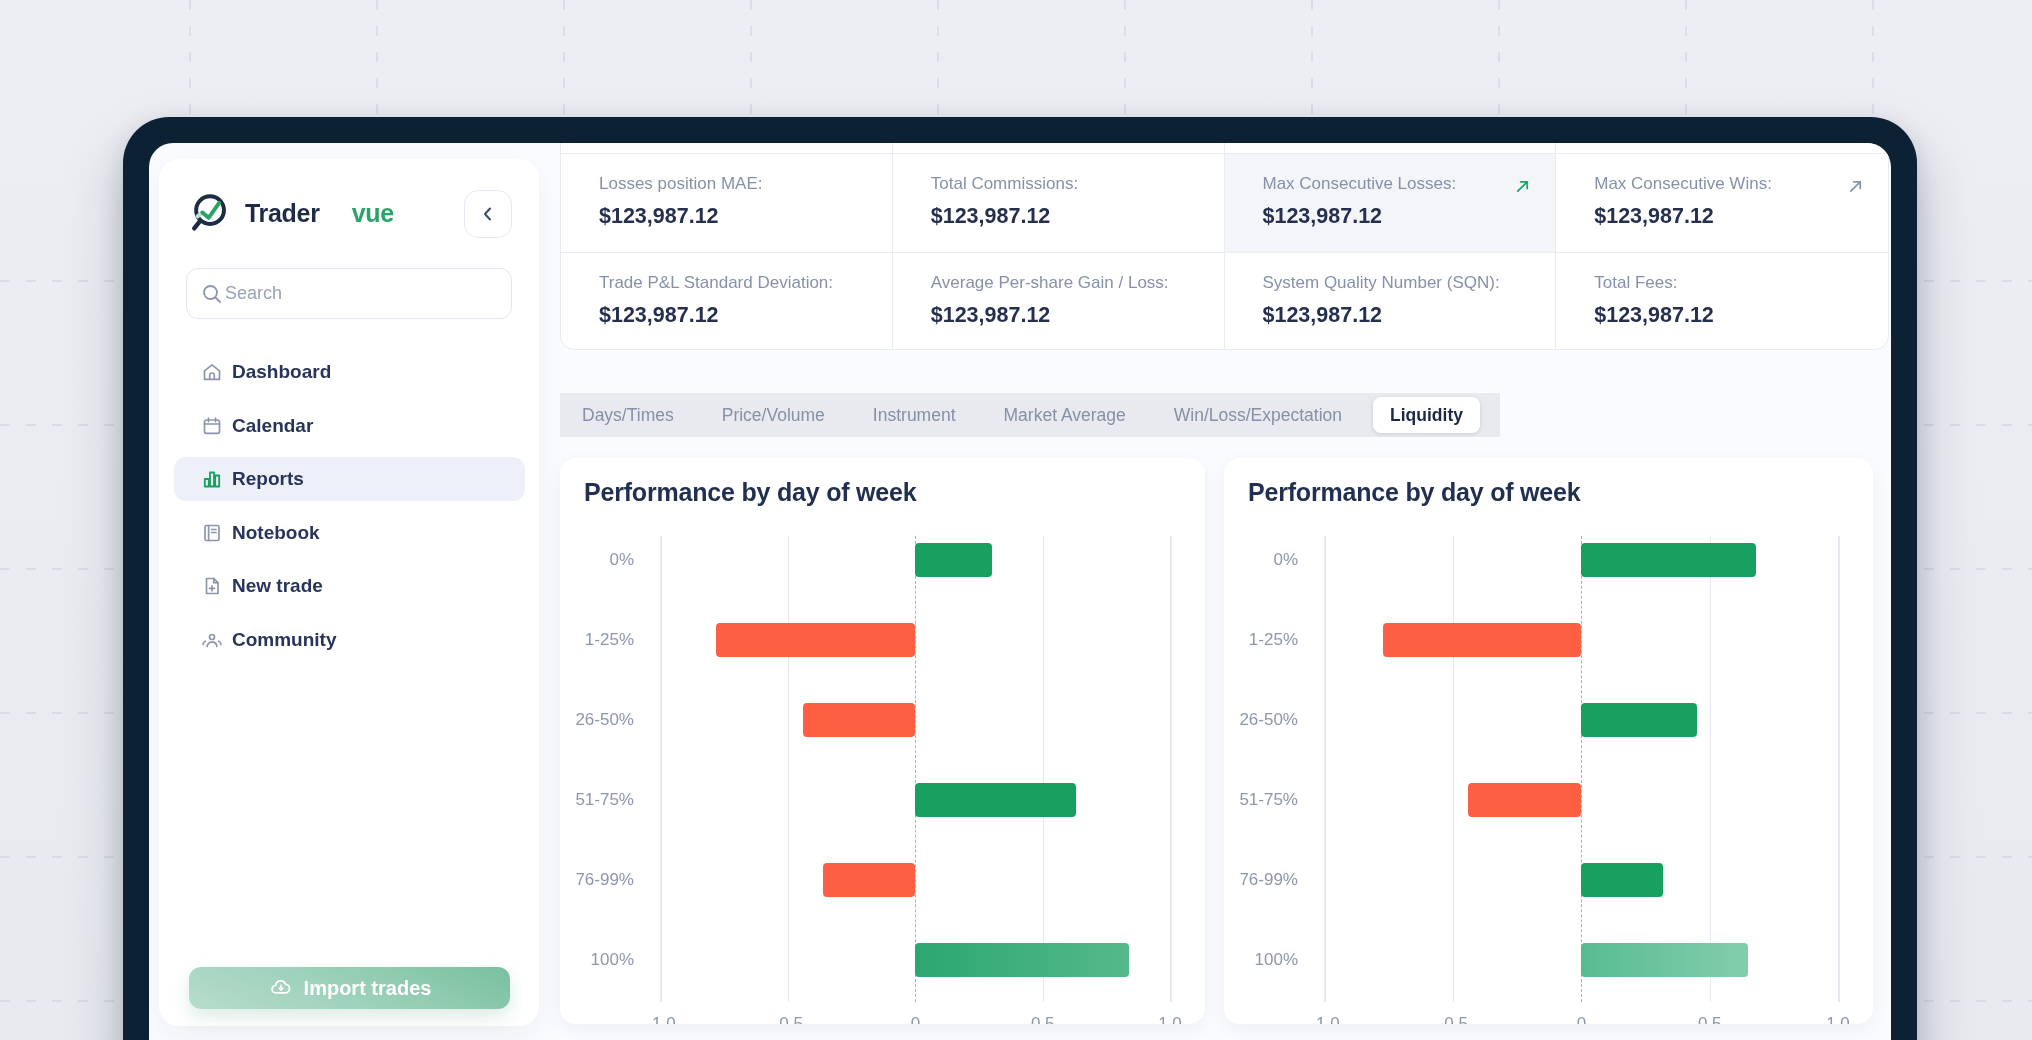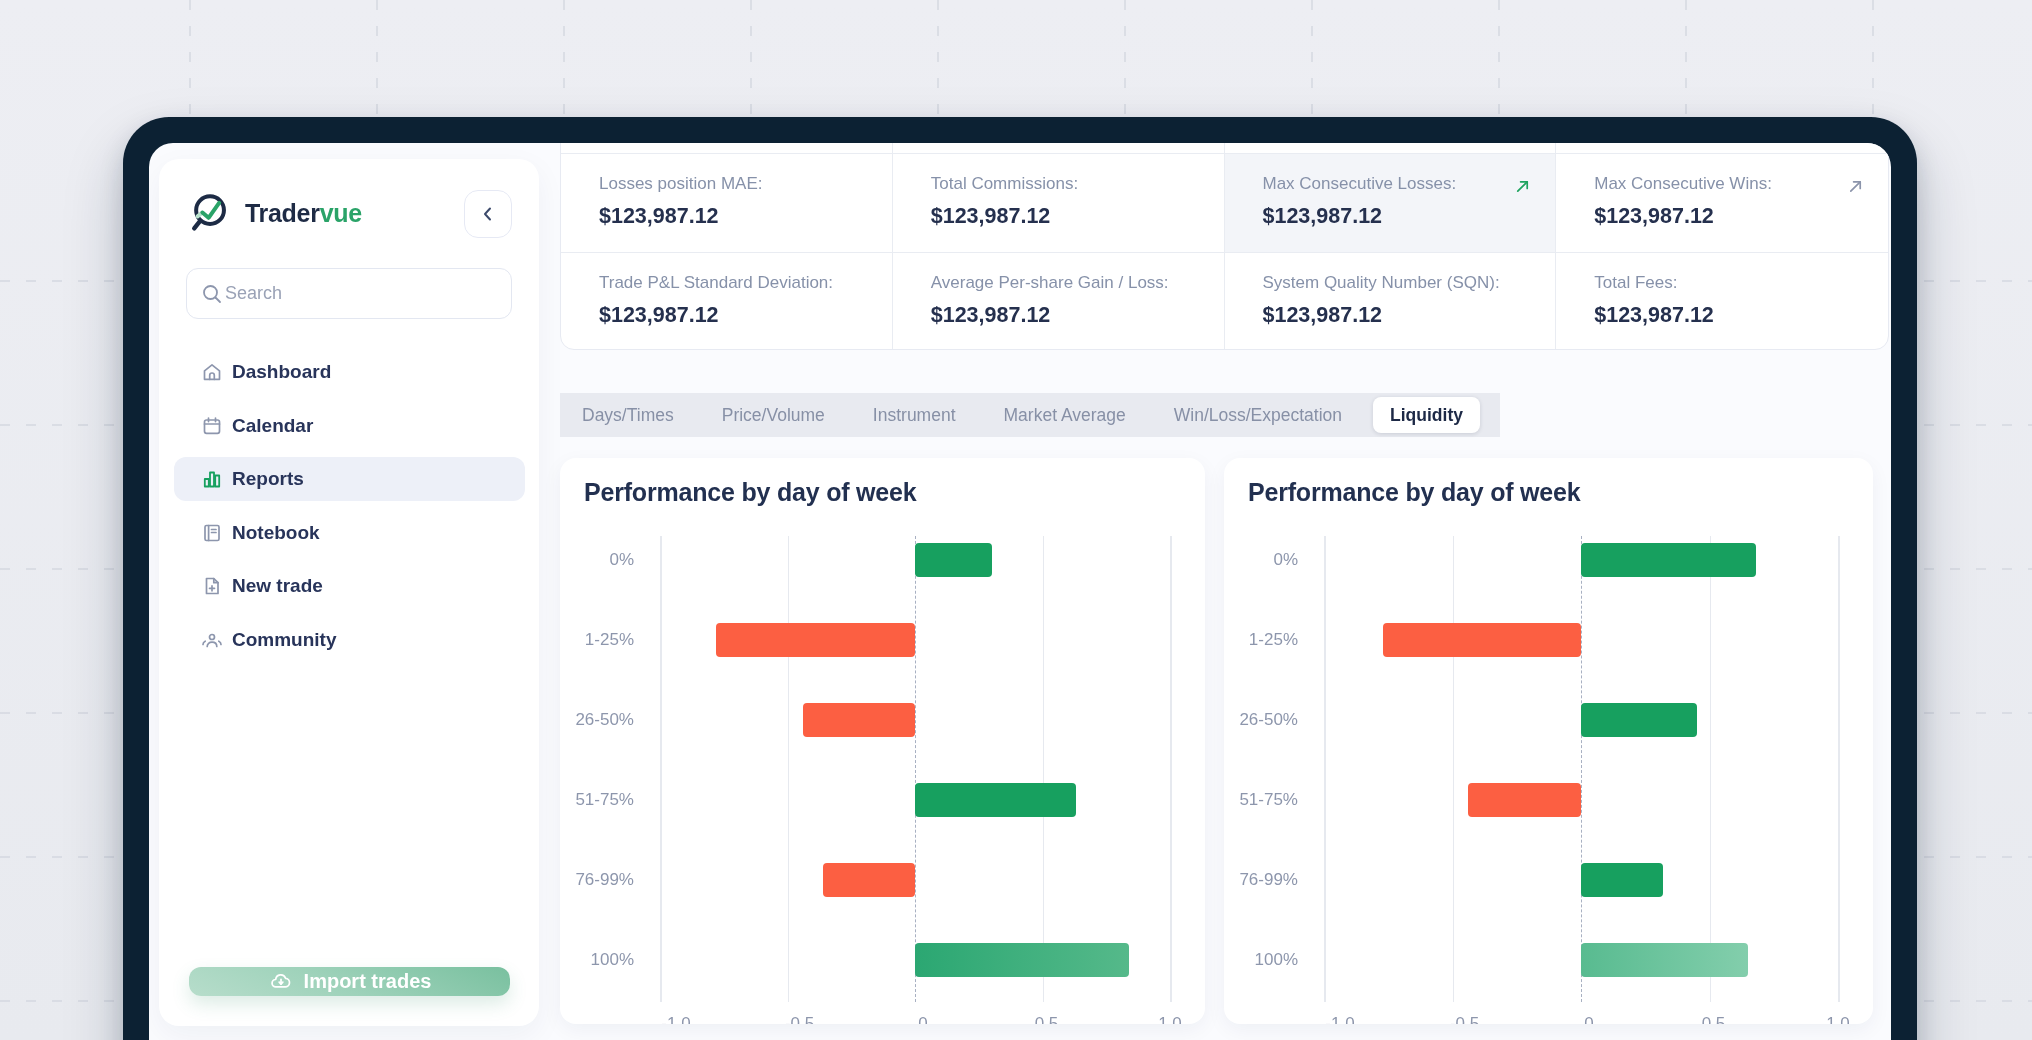--- a/index.html
+++ b/index.html
@@ -21,21 +21,21 @@
   }
   
   .sidebar{
     position:absolute;left:10px;top:16px;width:380px;height:867px;
     background:#ffffff;border-radius:20px;
     box-shadow:0 10px 30px rgba(25,40,80,.05);
   }
   .logo-icon{position:absolute;left:29px;top:31px;width:46px;height:46px;}
   .brand{position:absolute;left:86px;top:40px;font-size:25px;font-weight:700;letter-spacing:-.3px;}
   .brand .b1{color:#1e2b45;}
-  .brand .b2{color:#2aa368;}
+  .brand .b2{color:#2aa368;margin-left:32px;}
   .collapse-btn{
     position:absolute;left:305px;top:31px;width:46px;height:46px;
     background:#fff;border:1.5px solid #e6e9f4;border-radius:14px;
     display:flex;align-items:center;justify-content:center;cursor:pointer;
   }
   .searchbox{
     position:absolute;left:27px;top:109px;width:326px;height:51px;
     border:1.5px solid #e3e7f1;border-radius:12px;background:#fff;
     display:flex;align-items:center;box-sizing:border-box;padding:0 14px;
   }
@@ -45,21 +45,21 @@
   }
   .searchbox input::placeholder{color:#9aa2b6;}
   .nav{position:absolute;left:15px;top:191px;width:351px;}
   .nav-item{
     height:44px;border-radius:12px;display:flex;align-items:center;
     padding-left:26px;margin-bottom:9.5px;cursor:pointer;box-sizing:border-box;
   }
   .nav-item.active{background:#edf0f8;}
   .nav-item .nlabel{margin-left:8px;font-size:19px;font-weight:600;color:#28345a;}
   .import-btn{
-    position:absolute;left:30px;top:808px;width:321px;height:29px;border:none;cursor:pointer;
+    position:absolute;left:30px;top:808px;width:321px;height:42px;border:none;cursor:pointer;
     border-radius:12px;background:linear-gradient(205deg,#79c09f 0%,#9ed2ba 55%,#b7ddcb 100%);
     color:#ffffff;font-size:20px;font-weight:600;font-family:"Liberation Sans", sans-serif;
     display:flex;align-items:center;justify-content:center;gap:10px;
     box-shadow:0 8px 18px rgba(60,150,110,.18);
   }
   
   .stats{
     position:absolute;left:411px;top:-40px;width:1329px;height:247px;
     background:#fff;border:1px solid #e7eaf2;border-radius:14px;box-sizing:border-box;
     display:grid;grid-template-columns:repeat(4,1fr);grid-template-rows:50px 99px 97px;
@@ -100,21 +100,21 @@
   .glines{position:absolute;left:0;right:0;top:16px;bottom:-2px;}
   .gl{position:absolute;top:0;bottom:0;width:1.5px;background:#e6e9ef;}
   .gl0{position:absolute;top:0;bottom:0;left:50%;width:0;border-left:1.5px dashed #a8b0c2;}
   .rows{position:relative;height:100%;display:grid;grid-template-rows:repeat(6,1fr);}
   .prow{position:relative;}
   .bar{position:absolute;top:50%;transform:translateY(-50%);height:34px;border-radius:4px;}
   .bar.green{background:#17a05f;}
   .bar.red{background:#fc5f42;}
   .bar.grad1{background:linear-gradient(90deg,#2ba772,#55b98a);}
   .bar.grad2{background:linear-gradient(90deg,#58bb90,#83ceac);}
-  .xaxis{position:absolute;left:16px;right:0;top:100%;height:38px;}
+  .xaxis{position:absolute;left:1px;right:0;top:100%;height:38px;}
   .xlab{position:absolute;bottom:4px;transform:translateX(-50%);font-size:17px;color:#8d96ac;}
 </style>
 </head>
 <body>
 
 <svg class="bg-grid" width="2032" height="1040">
   <g stroke="#cfd3dd" stroke-width="1.5" stroke-dasharray="10 16" opacity="0.8">
     <line x1="190" y1="0" x2="190" y2="1040"></line>
       <line x1="377" y1="0" x2="377" y2="1040"></line>
     <line x1="564" y1="0" x2="564" y2="1040"></line>

